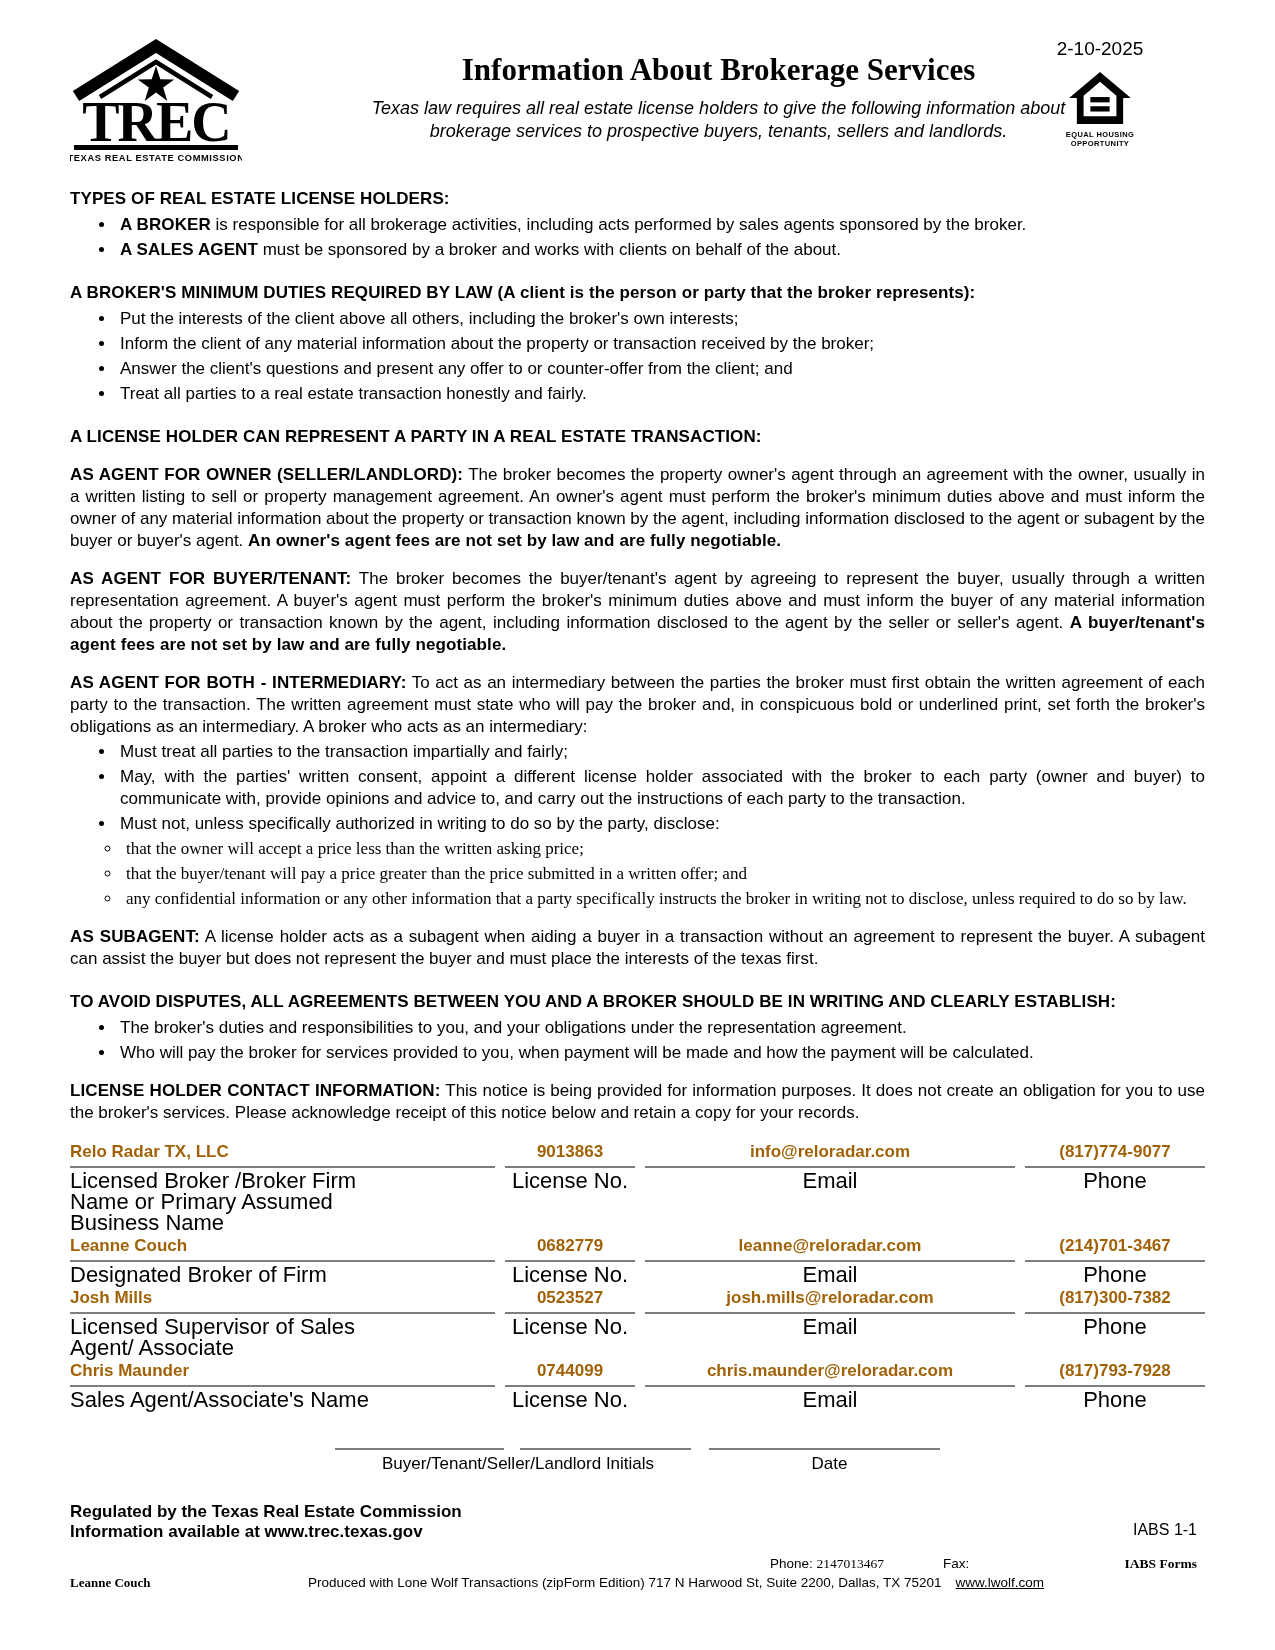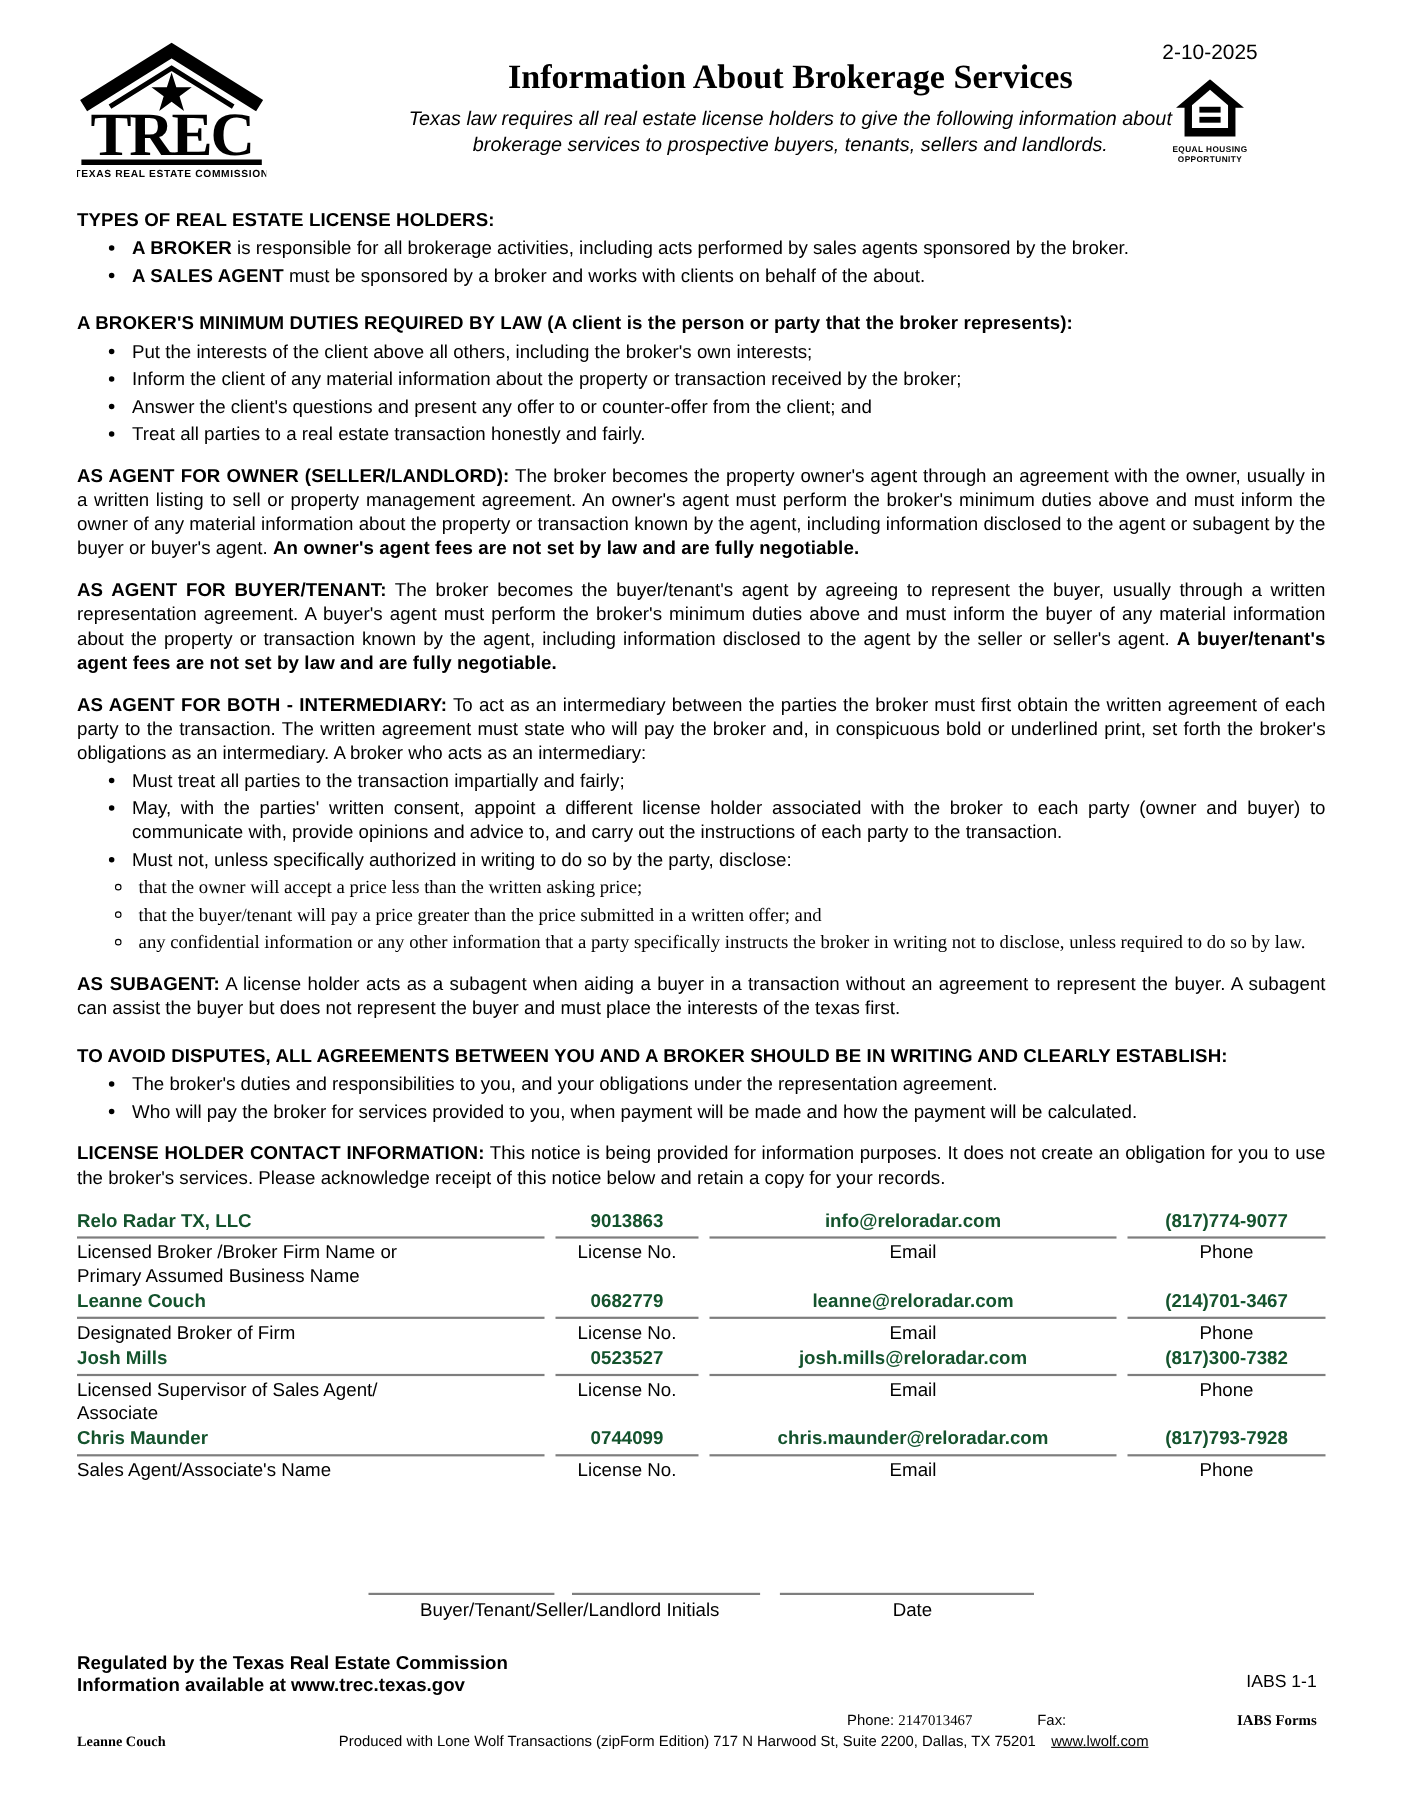--- a/index.html
+++ b/index.html
@@ -25,23 +25,23 @@
   p.para b,li b,.sec-heading{letter-spacing:.1px;}
   ul.blt{margin:3px 0 0 0;padding-left:46px;}
   ul.blt li{font-size:17px;line-height:22px;margin:0 0 3px 0;text-align:justify;padding-left:4px;}
   ul.blt.main{list-style:disc outside;}
   ul.sub{margin:2px 0 0 0;padding-left:52px;list-style:circle outside;font-family:Liberation Serif, serif;}
   ul.sub li{font-size:17px;line-height:22px;margin:0 0 3px 0;text-align:justify;padding-left:4px;}
 
   
   .contact-table{margin-top:18px;}
   .ct-row{display:grid;grid-template-columns:425px 130px 370px 180px;column-gap:10px;margin-bottom:3px;}
-  .ct-value{font-size:17px;font-weight:bold;color:#14532d;text-align:center;border-bottom:2px solid #7e7e7e;padding-bottom:3px;min-height:21px;white-space:nowrap;}
+  .ct-value{font-size:17px;font-weight:bold;color:#a16207;text-align:center;border-bottom:2px solid #7e7e7e;padding-bottom:3px;min-height:21px;white-space:nowrap;}
   .ct-value.left{text-align:left;}
-  .ct-label{font-size:17px;line-height:21px;text-align:center;padding-top:2px;}
+  .ct-label{font-size:22px;line-height:21px;text-align:center;padding-top:2px;}
   .ct-label.left{text-align:left;max-width:330px;}
 
   
   .sig-area{position:absolute;left:335px;top:1434px;width:610px;}
   .sig-lines{display:flex;}
   .sig-line{border-bottom:2px solid #7e7e7e;height:14px;}
   .sig-line.l1{width:169px;margin-right:16px;}
   .sig-line.l2{width:171px;margin-right:18px;}
   .sig-line.l3{width:231px;}
   .sig-labels{display:flex;font-size:17px;padding-top:4px;justify-content:flex-end;}
@@ -108,20 +108,21 @@
   </ul>
 
   <div class="sec-heading gap">A BROKER'S MINIMUM DUTIES REQUIRED BY LAW (A client is the person or party that the broker represents):</div>
   <ul class="blt main">
     <li>Put the interests of the client above all others, including the broker's own interests;</li>
     <li>Inform the client of any material information about the property or transaction received by the broker;</li>
     <li>Answer the client's questions and present any offer to or counter-offer from the client; and</li>
     <li>Treat all parties to a real estate transaction honestly and fairly.</li>
   </ul>
 
+  <div class="sec-heading gap">A LICENSE HOLDER CAN REPRESENT A PARTY IN A REAL ESTATE TRANSACTION:</div>
 
   <p class="para"><b>AS AGENT FOR OWNER (SELLER/LANDLORD):</b><span> The broker becomes the property owner's agent through an agreement with the owner, usually in a written listing to sell or property management agreement. An owner's agent must perform the broker's minimum duties above and must inform the owner of any material information about the property or transaction known by the agent, including information disclosed to the agent or subagent by the buyer or buyer's agent. </span><b>An owner's agent fees are not set by law and are fully negotiable.</b></p>
 
   <p class="para"><b>AS AGENT FOR BUYER/TENANT:</b><span> The broker becomes the buyer/tenant's agent by agreeing to represent the buyer, usually through a written representation agreement. A buyer's agent must perform the broker's minimum duties above and must inform the buyer of any material information about the property or transaction known by the agent, including information disclosed to the agent by the seller or seller's agent. </span><b>A buyer/tenant's agent fees are not set by law and are fully negotiable.</b></p>
 
   <p class="para"><b>AS AGENT FOR BOTH - INTERMEDIARY:</b><span> To act as an intermediary between the parties the broker must first obtain the written agreement of each party to the transaction. The written agreement must state who will pay the broker and, in conspicuous bold or underlined print, set forth the broker's obligations as an intermediary. A broker who acts as an intermediary:</span></p>
   <ul class="blt main">
     <li>Must treat all parties to the transaction impartially and fairly;</li>
     <li>May, with the parties' written consent, appoint a different license holder associated with the broker to each party (owner and buyer) to communicate with, provide opinions and advice to, and carry out the instructions of each party to the transaction.</li>
     <li>Must not, unless specifically authorized in writing to do so by the party, disclose:</li>

